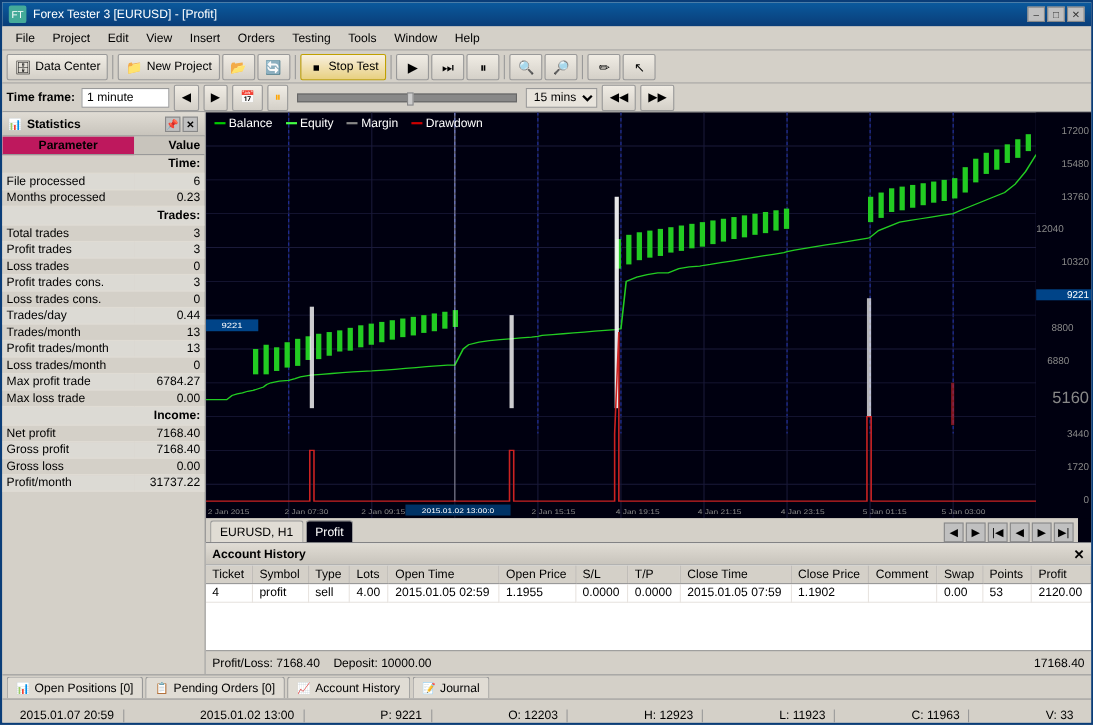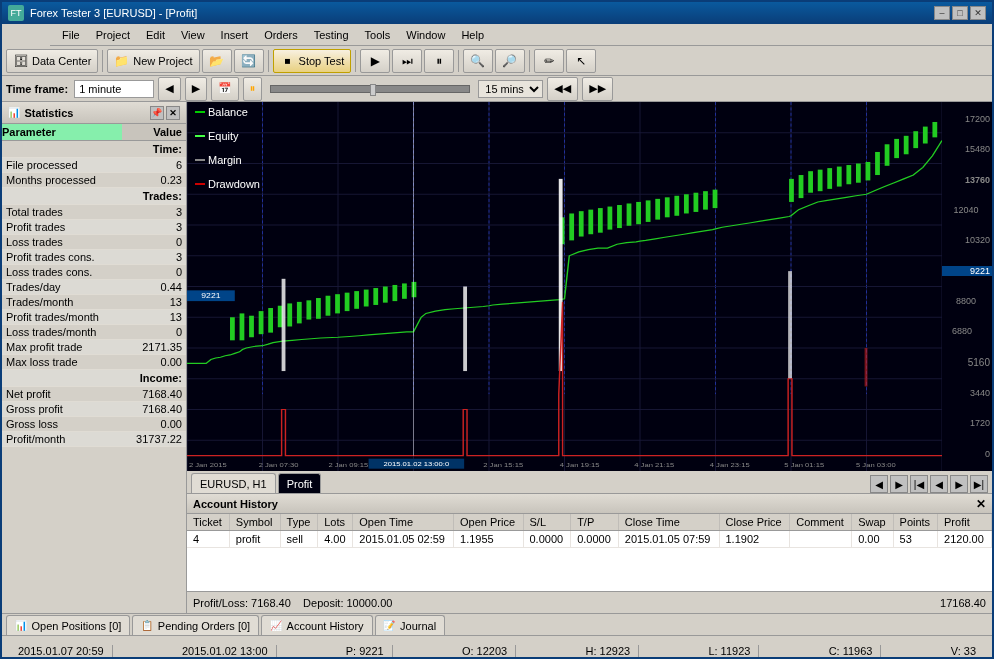--- a/index.html
+++ b/index.html
@@ -22,21 +22,20 @@
     .title-btn { width: 16px; height: 14px; background: #c0c0c0; border: 1px solid #888; font-size: 9px; display: flex; align-items: center; justify-content: center; cursor: pointer; color: #333; }
 
     
     .menu-bar {
       background: #d4d0c8;
       height: 22px;
       display: flex;
       align-items: center;
       padding: 0 4px;
       border-bottom: 1px solid #999;
-      margin-left: 48px;
     }
     .menu-item {
       padding: 2px 8px;
       cursor: pointer;
       font-size: 11px;
       color: #000;
       height: 100%;
       display: flex;
       align-items: center;
     }
@@ -131,21 +130,20 @@
     }
 
     
     .chart-legend {
       position: absolute;
       top: 4px;
       left: 8px;
       display: flex;
       gap: 12px;
       z-index: 10;
-      flex-direction: column;
     }
     .legend-item { display: flex; align-items: center; gap: 3px; font-size: 11px; color: white; }
     .legend-dot { width: 10px; height: 2px; }
 
     
     .chart-canvas { width: 100%; height: 100%; }
 
     
     .account-history {
       height: 120px;
@@ -220,21 +218,21 @@
       font-size: 11px;
     }
     .status-item { padding: 0 8px; border-right: 1px solid #999; }
     .status-item:last-child { border-right: none; }
 
     
     .chart-tabs {
       position: absolute;
       bottom: 0;
       left: 0;
-      right: 0;
+      right: 12px;
       height: 22px;
       background: #d4d0c8;
       display: flex;
       align-items: flex-end;
       padding: 0 4px;
       gap: 2px;
     }
     .chart-tab {
       height: 20px;
       padding: 0 8px;
@@ -409,21 +407,21 @@
           <span>Statistics</span>
           <div class="stats-header-controls">
             <div class="stats-ctrl-btn">📌</div>
             <div class="stats-ctrl-btn">✕</div>
           </div>
         </div>
         <div class="stats-table">
           <table>
             <thead>
               <tr>
-                <th style="text-align:left;padding:2px 0;background:#86efac;border-bottom:1px solid #999;">Parameter</th>
+                <th style="text-align:center;padding:2px 16px;background:#be185d;border-bottom:1px solid #999;">Parameter</th>
                 <th style="text-align:right;padding:2px 4px;background:#c8c4bc;border-bottom:1px solid #999;">Value</th>
               </tr>
             </thead>
             <tbody>
               <tr class="section-row">
                 <td colspan="2" style="font-weight:bold;padding:2px 4px;">Time:</td>
               </tr>
               <tr>
                 <td>File processed</td>
                 <td>6</td>
@@ -466,21 +464,21 @@
               <tr>
                 <td>Profit trades/month</td>
                 <td>13</td>
               </tr>
               <tr>
                 <td>Loss trades/month</td>
                 <td>0</td>
               </tr>
               <tr>
                 <td>Max profit trade</td>
-                <td>2171.35</td>
+                <td>6784.27</td>
               </tr>
               <tr>
                 <td>Max loss trade</td>
                 <td>0.00</td>
               </tr>
               <tr class="section-row">
                 <td colspan="2" style="font-weight:bold;padding:2px 4px;">Income:</td>
               </tr>
               <tr>
                 <td>Net profit</td>
@@ -669,27 +667,27 @@
             <text x="390" y="475" fill="#888" font-size="8">4 Jan 19:15</text>
             <text x="468" y="475" fill="#888" font-size="8">4 Jan 21:15</text>
             <text x="547" y="475" fill="#888" font-size="8">4 Jan 23:15</text>
             <text x="625" y="475" fill="#888" font-size="8">5 Jan 01:15</text>
             <text x="700" y="475" fill="#888" font-size="8">5 Jan 03:00</text>
           </svg>
 
           <div style="position:absolute;right:0;top:0;width:50px;height:calc(100% - 22px);background:#000010;display:flex;flex-direction:column;justify-content:space-around;padding:2px 0;">
             <span style="color:#888;font-size:9px;padding-right:2px;text-align:right;">17200</span>
             <span style="color:#888;font-size:9px;padding-right:2px;text-align:right;">15480</span>
-            <span style="color:#888;font-size:9px;padding-right:2px;text-align:right;font-weight:bold;">13760</span>
-            <span style="color:#888;font-size:9px;padding-right:2px;text-align:center;">12040</span>
+            <span style="color:#888;font-size:9px;padding-right:2px;text-align:right;">13760</span>
+            <span style="color:#888;font-size:9px;padding-right:2px;text-align:left;">12040</span>
             <span style="color:#888;font-size:9px;padding-right:2px;text-align:right;">10320</span>
             <span style="color:white;font-size:9px;padding-right:2px;text-align:right;background:#004488;">9221</span>
             <span style="color:#888;font-size:9px;padding-right:16px;text-align:right;">8800</span>
             <span style="color:#888;font-size:9px;padding-right:20px;text-align:right;">6880</span>
-            <span style="color:#888;font-size:10px;padding-right:2px;text-align:right;">5160</span>
+            <span style="color:#888;font-size:15px;padding-right:2px;text-align:right;">5160</span>
             <span style="color:#888;font-size:9px;padding-right:2px;text-align:right;">3440</span>
             <span style="color:#888;font-size:9px;padding-right:2px;text-align:right;">1720</span>
             <span style="color:#888;font-size:9px;padding-right:2px;text-align:right;">0</span>
           </div>
 
           <div class="chart-tabs">
             <div class="chart-tab">
               <span>EURUSD, H1</span>
             </div>
             <div class="chart-tab chart-tab-profit">

